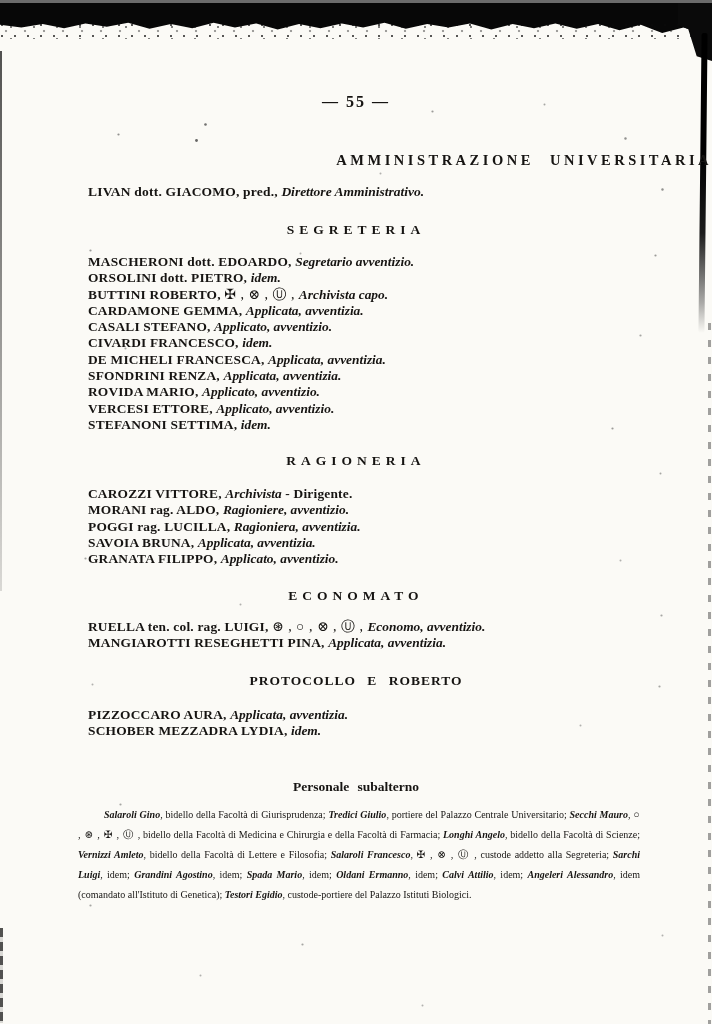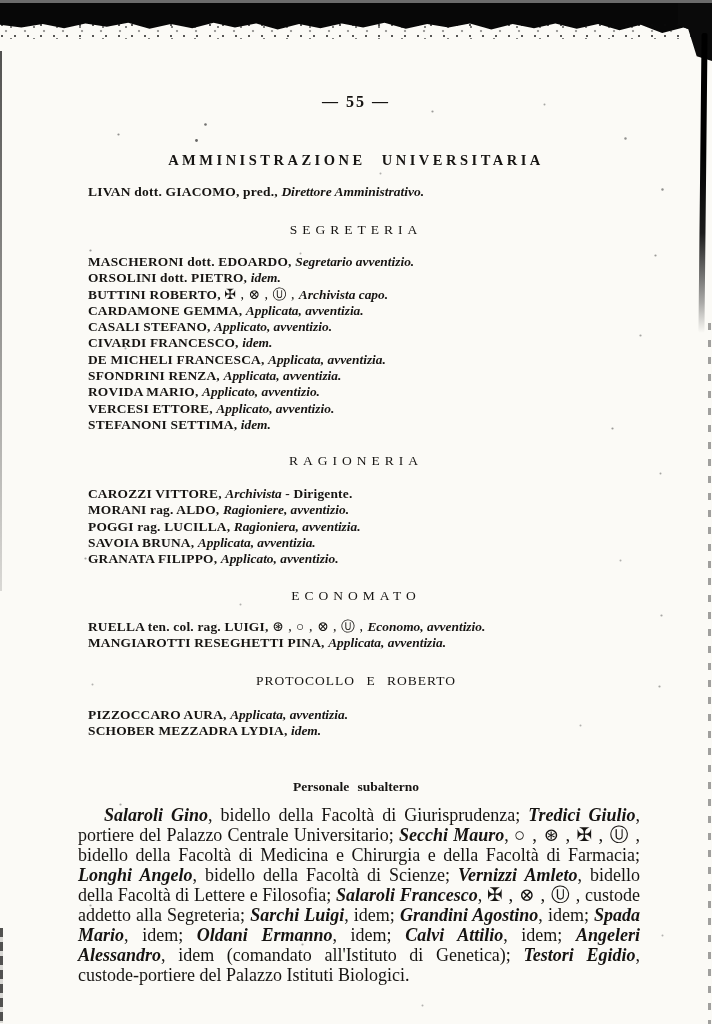--- a/index.html
+++ b/index.html
@@ -58,32 +58,32 @@
       620px 557px 0 .5px rgba(40,40,40,.35), 240px 601px 0 .5px rgba(40,40,40,.35),
       661px 612px 0 .6px rgba(40,40,40,.4), 92px 681px 0 .5px rgba(40,40,40,.35),
       659px 683px 0 .6px rgba(40,40,40,.4), 580px 722px 0 .5px rgba(40,40,40,.35),
       120px 801px 0 .6px rgba(40,40,40,.4), 90px 902px 0 .6px rgba(40,40,40,.4),
       302px 941px 0 .6px rgba(40,40,40,.4), 200px 972px 0 .5px rgba(40,40,40,.35),
       422px 1002px 0 .5px rgba(40,40,40,.35), 662px 932px 0 .5px rgba(40,40,40,.35);
   }
   
   .centered{position:absolute; left:0; width:712px; text-align:center;}
   #page-number{top:90px; font-size:16px; font-weight:700; letter-spacing:2px;}
-  #doc-title{top:149px; font-size:14.5px; font-weight:700; letter-spacing:3.5px; word-spacing:9px;}
+  #doc-title{top:149px; font-size:14.5px; font-weight:700; letter-spacing:3.5px; word-spacing:9px;text-align:right;}
   #intro-line{position:absolute; top:181px; left:88px; font-size:13.5px; white-space:nowrap;}
-  .sec-heading{font-weight:400; font-size:13.5px; letter-spacing:5px;text-align:center;}
+  .sec-heading{font-weight:700; font-size:13.5px; letter-spacing:5px;text-align:center;}
   .sec-heading.tight{letter-spacing:1px; word-spacing:7px;}
   #h-segreteria{top:219px;} #h-ragioneria{top:450px;} #h-economato{top:585px;} #h-protocollo{top:670px;}
   .entries{position:absolute; left:88px; font-size:13.4px;}
   #e-segreteria{top:251px;} #e-ragioneria{top:483px;} #e-economato{top:616px;} #e-protocollo{top:704px;}
   .entry-line{white-space:nowrap; line-height:16.3px; height:16.3px;}
   #subaltern-heading{top:776px; font-size:13.5px; font-weight:700; word-spacing:5px;}
   #subaltern-paragraph{
     position:absolute; top:802px; left:78px; width:562px;
-    font-size:18px; line-height:20px; text-align:justify; text-indent:26px;
+    font-size:10px; line-height:20px; text-align:justify; text-indent:26px;
   }
   .seg-n{font-weight:700; letter-spacing:.2px;}
   .seg-i{font-style:italic; font-weight:700;text-align:right;}
   .seg-r{font-weight:400;}
   .seg-y{font-weight:400; font-size:1.04em; letter-spacing:.5px;}
 </style>
 </head>
 <body>
 
 <div id="scan-page">

